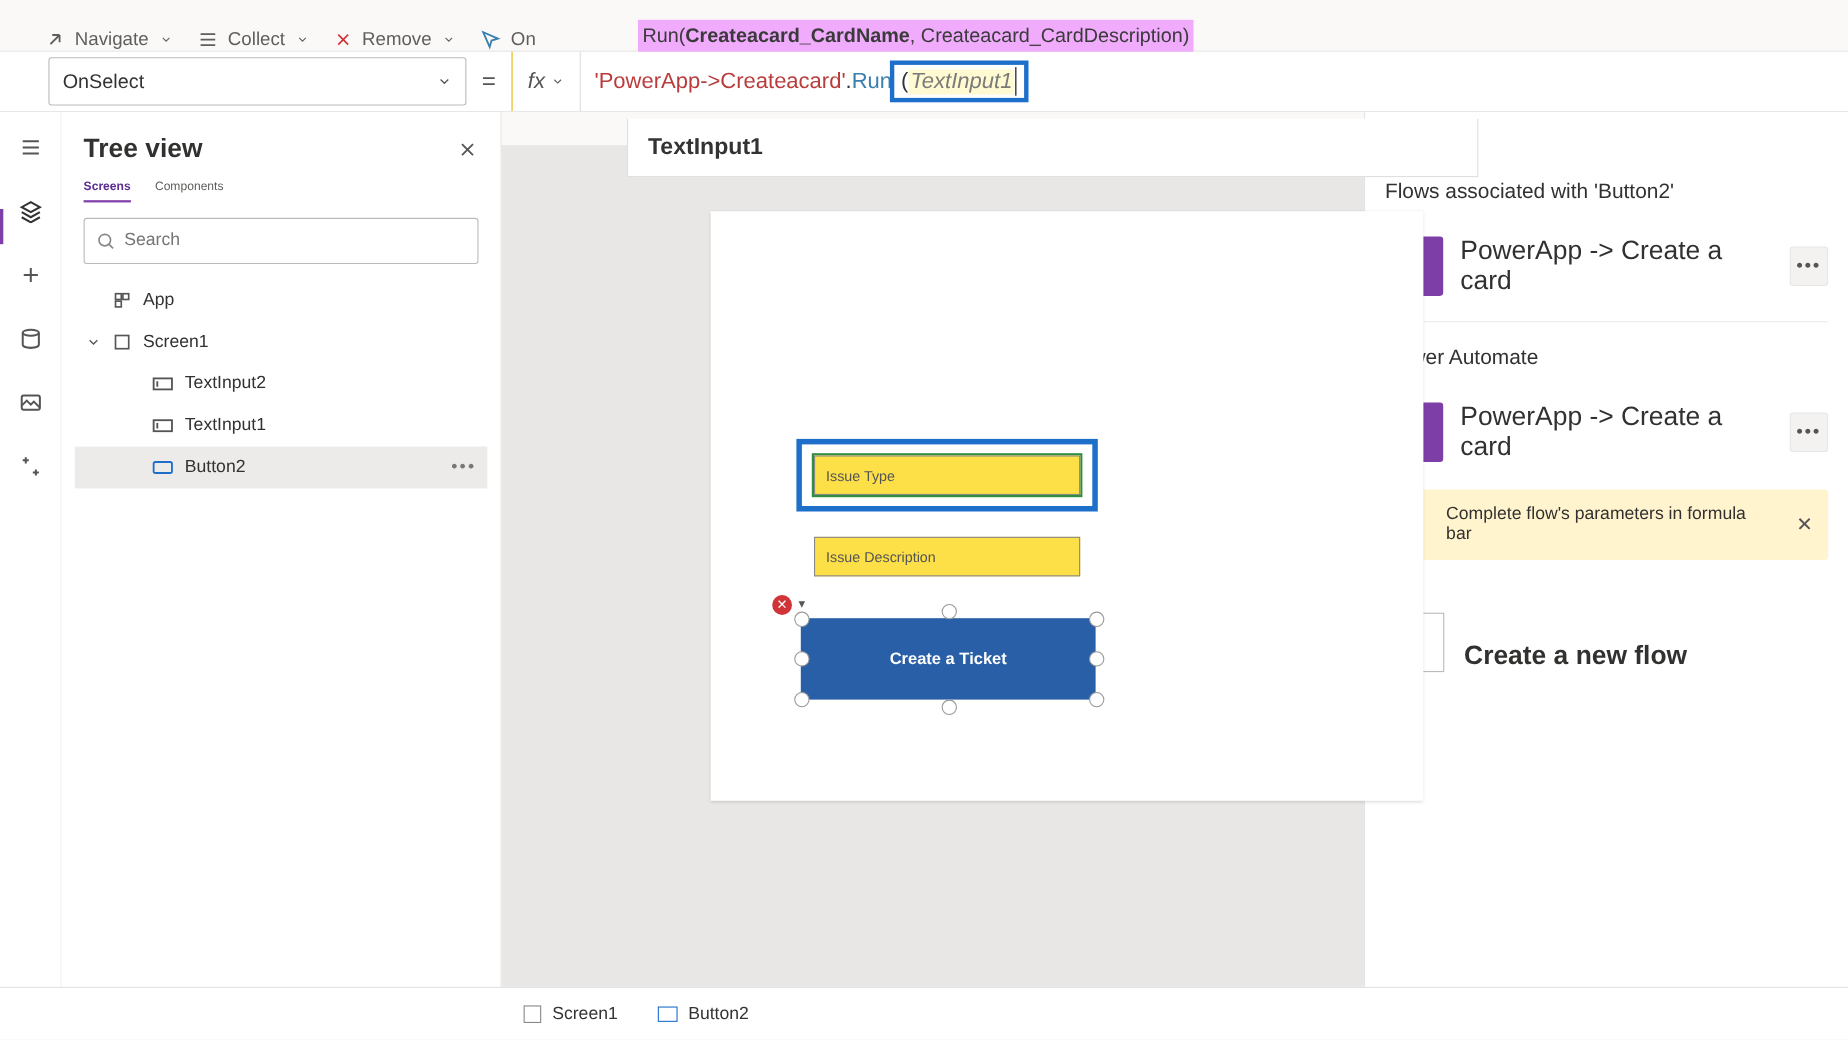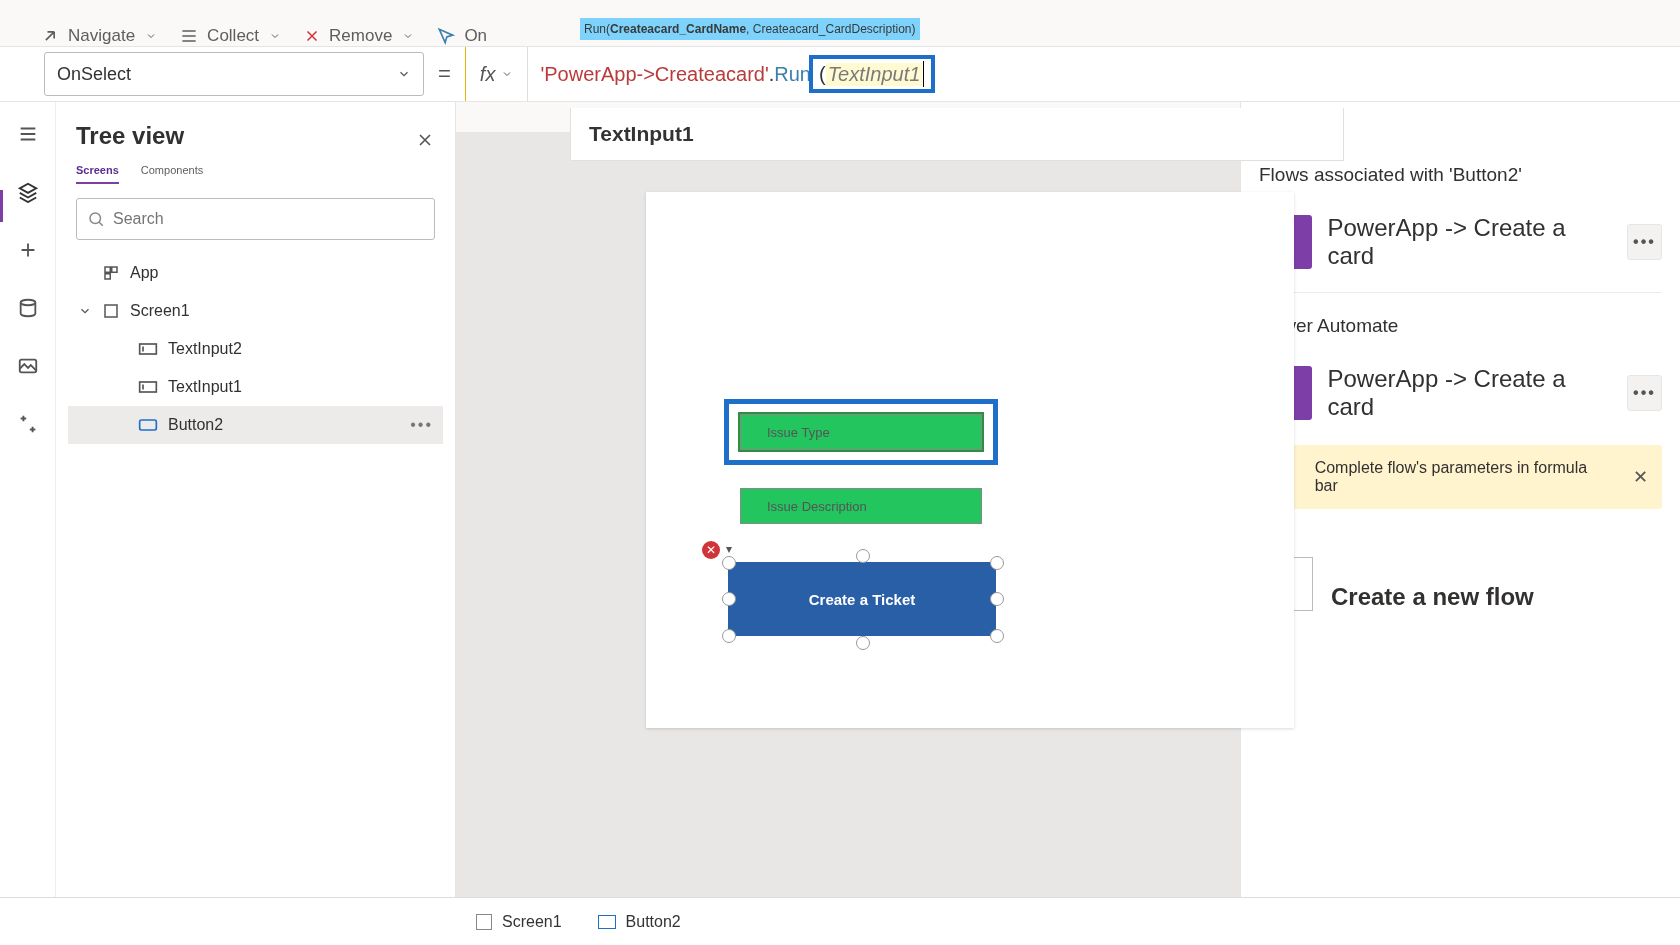--- a/index.html
+++ b/index.html
@@ -16,21 +16,21 @@
     color: #605e5c;
     font-size: 17px;
   }
   .toolbar-group { display: flex; align-items: center; gap: 8px; cursor: pointer; }
   .toolbar-group svg { flex-shrink:0; }
   .chevron-down { margin-left:2px; }
 
   
   .intellisense-tip {
     position:absolute; left:580px; top:18px;
-    font-size:12px; color:#3a3a3a; z-index:200; background:#7dd3fc;
+    font-size:18px; color:#3a3a3a; z-index:200; background:#f0abfc;
     padding:4px;
   }
   .intellisense-tip .bold{font-weight:700;}
 
   
   .formula-bar {
     height: 56px;
     display:flex;
     align-items:center;
     border-top:1px solid #e5e5e5;
@@ -75,42 +75,42 @@
   
   .rail{ display:flex; flex-direction:column; align-items:center; padding-top:18px; gap:30px; background:#fff;
          border-right:1px solid #eee;}
   .rail-item{ width:28px; height:28px; display:flex; align-items:center; justify-content:center; cursor:pointer;
               color:#605e5c;}
   .rail-item.active{ color:#333; }
   .rail-active-indicator{ position:absolute; left:0; top:190px; width:3px; height:32px; background:#7e3ea8;}
 
   
   .tree-panel{ background:#fff; border-right:1px solid #e5e5e5; padding:16px 12px;}
-  .tree-header{ display:flex; justify-content:space-between; align-items:flex-end; padding:4px 8px 14px 8px;}
+  .tree-header{ display:flex; justify-content:space-between; align-items:center; padding:4px 8px 14px 8px;}
   .tree-header h2{ font-size:24px; font-weight:600; color:#323130;}
   .tree-tabs{ display:flex; gap:22px; padding:0 8px 14px 8px; font-size:11px; color:#605e5c;}
   .tree-tab{cursor:pointer; padding-bottom:6px;}
   .tree-tab.active{ color:#5b2e91; border-bottom:2px solid #7e3ea8; font-weight:600;}
   .tree-search{ margin:0 8px 14px 8px; height:42px; border:1px solid #bbb; border-radius:3px;
                 display:flex; align-items:center; padding:0 10px; gap:8px; color:#888;}
   .tree-search input{ border:none; outline:none; font-size:16px; flex:1;}
   .tree-list{ font-size:16px; color:#323130;}
   .tree-row{ display:flex; align-items:center; gap:10px; padding:10px 10px; cursor:pointer;}
   .tree-row.indent-1{ padding-left:34px;}
   .tree-row.indent-2{ padding-left:70px;}
   .tree-row.selected{ background:#edebe9;}
   .tree-row .more{ margin-left:auto; color:#777; letter-spacing:2px;}
 
   
   .canvas-wrap{ position:relative; background:#e9e7e5; margin-top:30px;}
   .canvas{ position:absolute; left:190px; top:60px; width:648px; height:536px; background:#fff;
            box-shadow:0 1px 3px rgba(0,0,0,.15);}
   .canvas-input{ position:absolute; left:94px; width:242px; height:36px;
-                 border:1px solid #888; background:#22c55e; display:flex; align-items:center;
-                 padding:0 26px; font-size:13px; color:#555;}
+                 border:1px solid #888; background:#fde047; display:flex; align-items:center;
+                 padding:0 10px; font-size:13px; color:#555;}
   .input1-box{ top:222px; }
   .input1-highlight{ position:absolute; left:78px; top:207px; width:274px; height:66px; border:5px solid #1d6fc9;}
   .input1-inner-green{ position:absolute; left:92px; top:220px; width:246px; height:40px; border:2px solid #2f8f3e;}
   .input2-box{ top:296px;}
   .btn-primary{ position:absolute; left:82px; top:370px; width:268px; height:74px;
                 background:#295fa6; color:#fff; font-weight:600; font-size:15px;
                 display:flex; align-items:center; justify-content:center; cursor:pointer;}
   .sel-handle{ width:14px; height:14px; background:#fff; border:1px solid #999; border-radius:50%;
                position:absolute;}
   .h-tl{left:76px; top:364px;} .h-tm{left:210px; top:357px;} .h-tr{left:344px; top:364px;}

